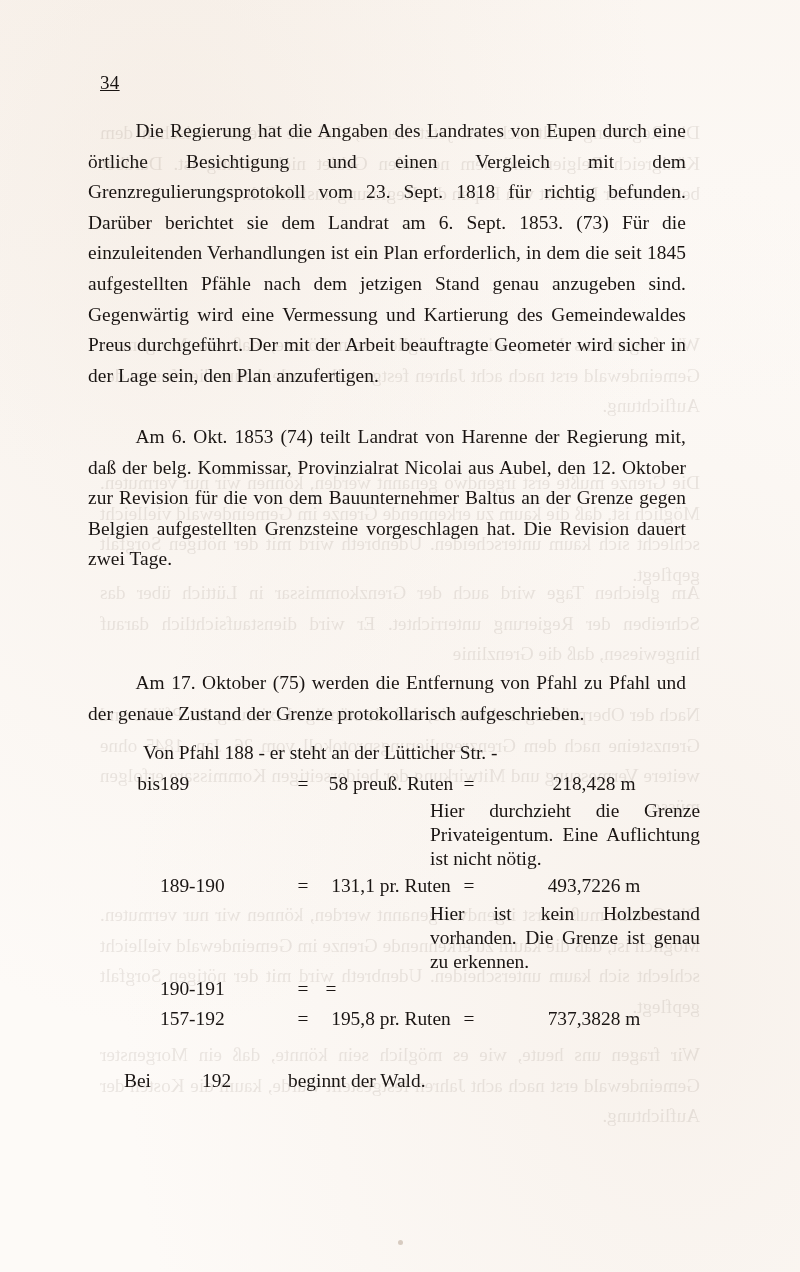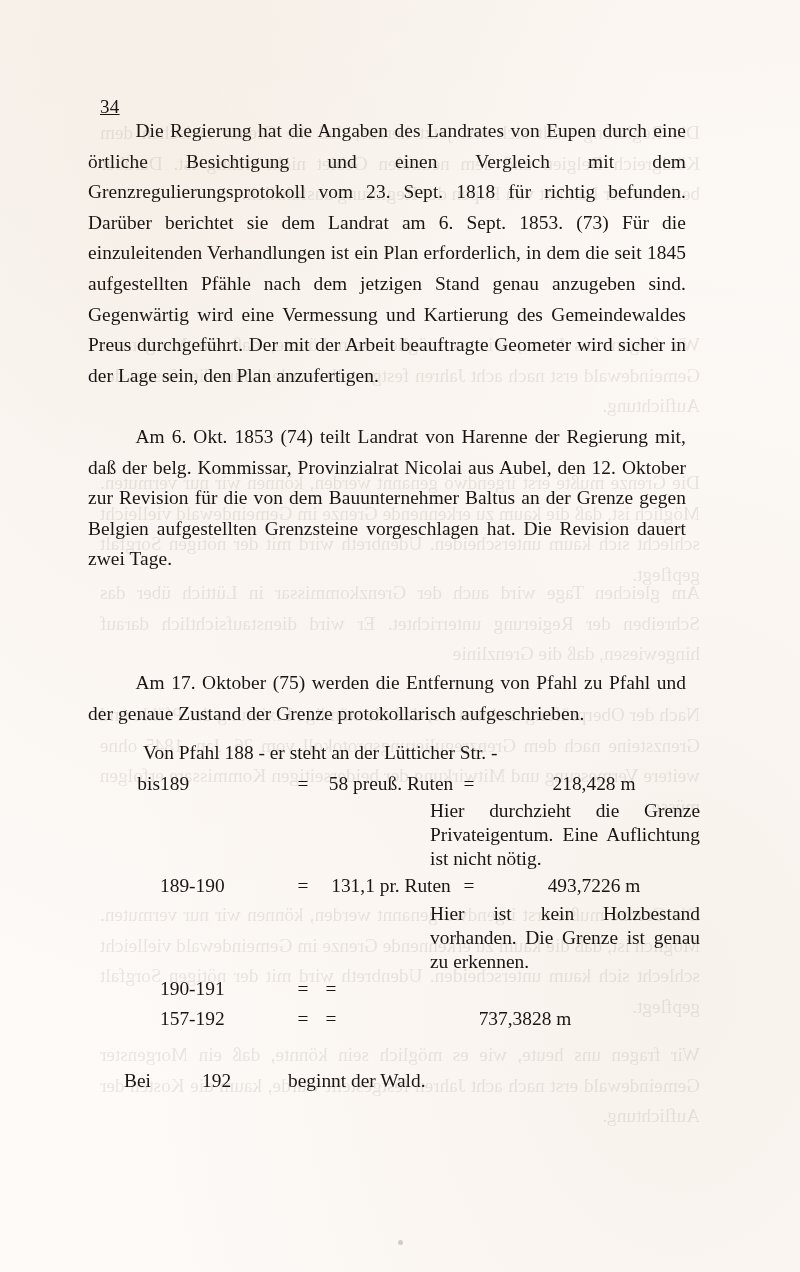--- a/index.html
+++ b/index.html
@@ -55,21 +55,21 @@
 
   .page {
     position: absolute;
     inset: 0;
     z-index: 2;
   }
 
   .folio {
     position: absolute;
     left: 100px;
-    top: 96px;
+    top: 72px;
     font-size: 19px;
     letter-spacing: 0.3px;
     text-decoration: underline;
   }
 
   .textblock {
     position: absolute;
     left: 88px;
     top: 116px;
     width: 598px;
@@ -245,20 +245,21 @@
       <span class="col-label"></span>
       <span class="col-range">190-191</span>
       <span class="col-eq">=</span>
       <span class="col-eq2">=</span>
     </div>
 
     <div class="survey-row">
       <span class="col-label"></span>
       <span class="col-range">157-192</span>
       <span class="col-eq">=</span>
+      <span class="col-rods">195,8 pr. Ruten</span>
       <span class="col-eq2">=</span>
       <span class="col-metric">737,3828 m</span>
     </div>
 
     <div class="closing-row">
       <span class="closing-bei">Bei</span>
       <span class="closing-num">192</span>
       <span class="closing-rest">beginnt der Wald.</span>
     </div>
 

